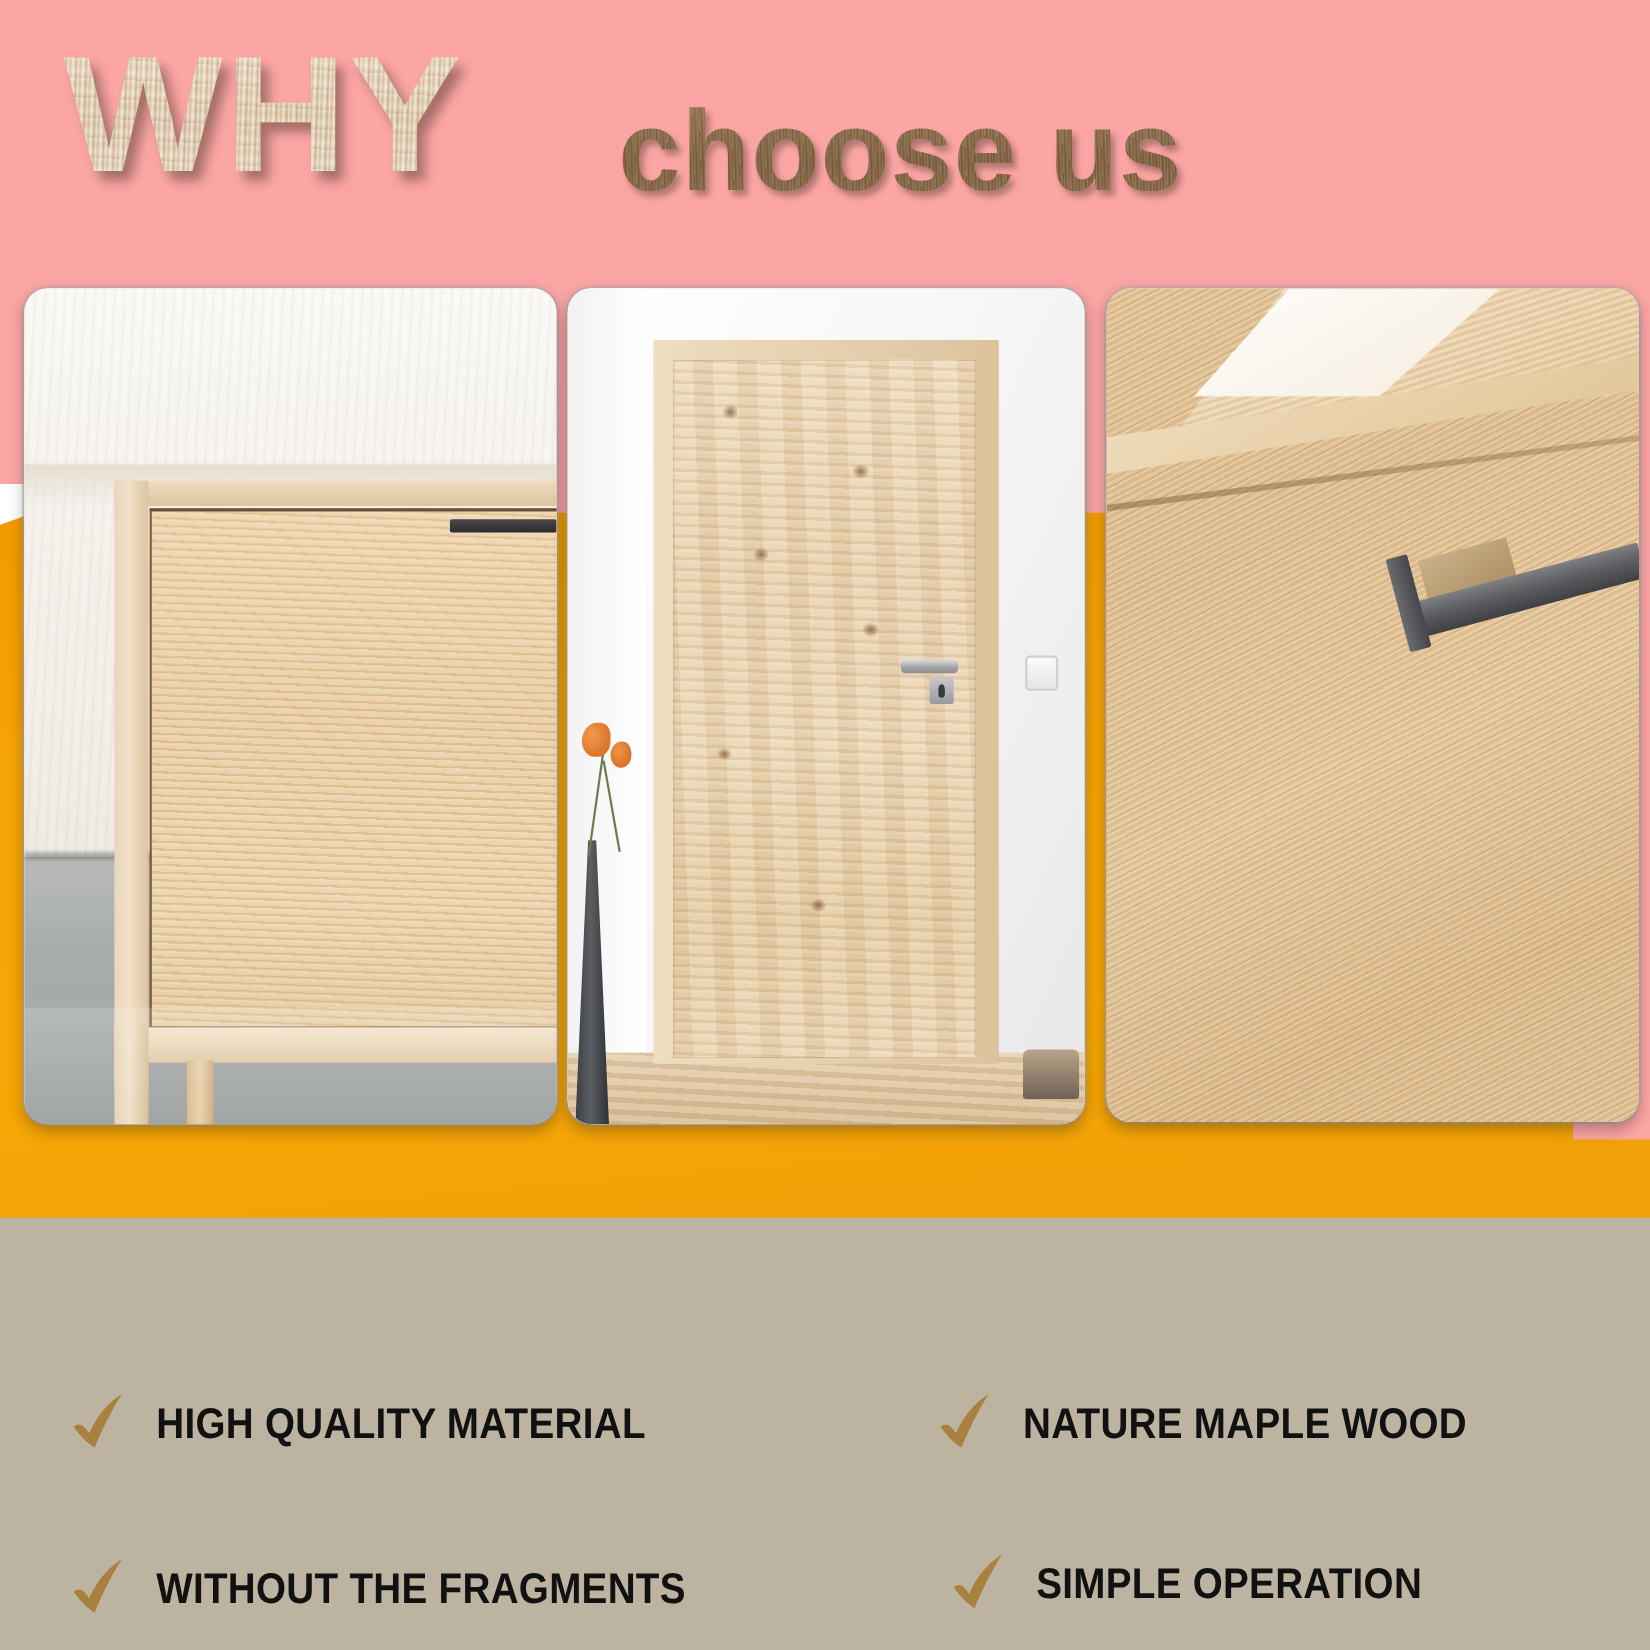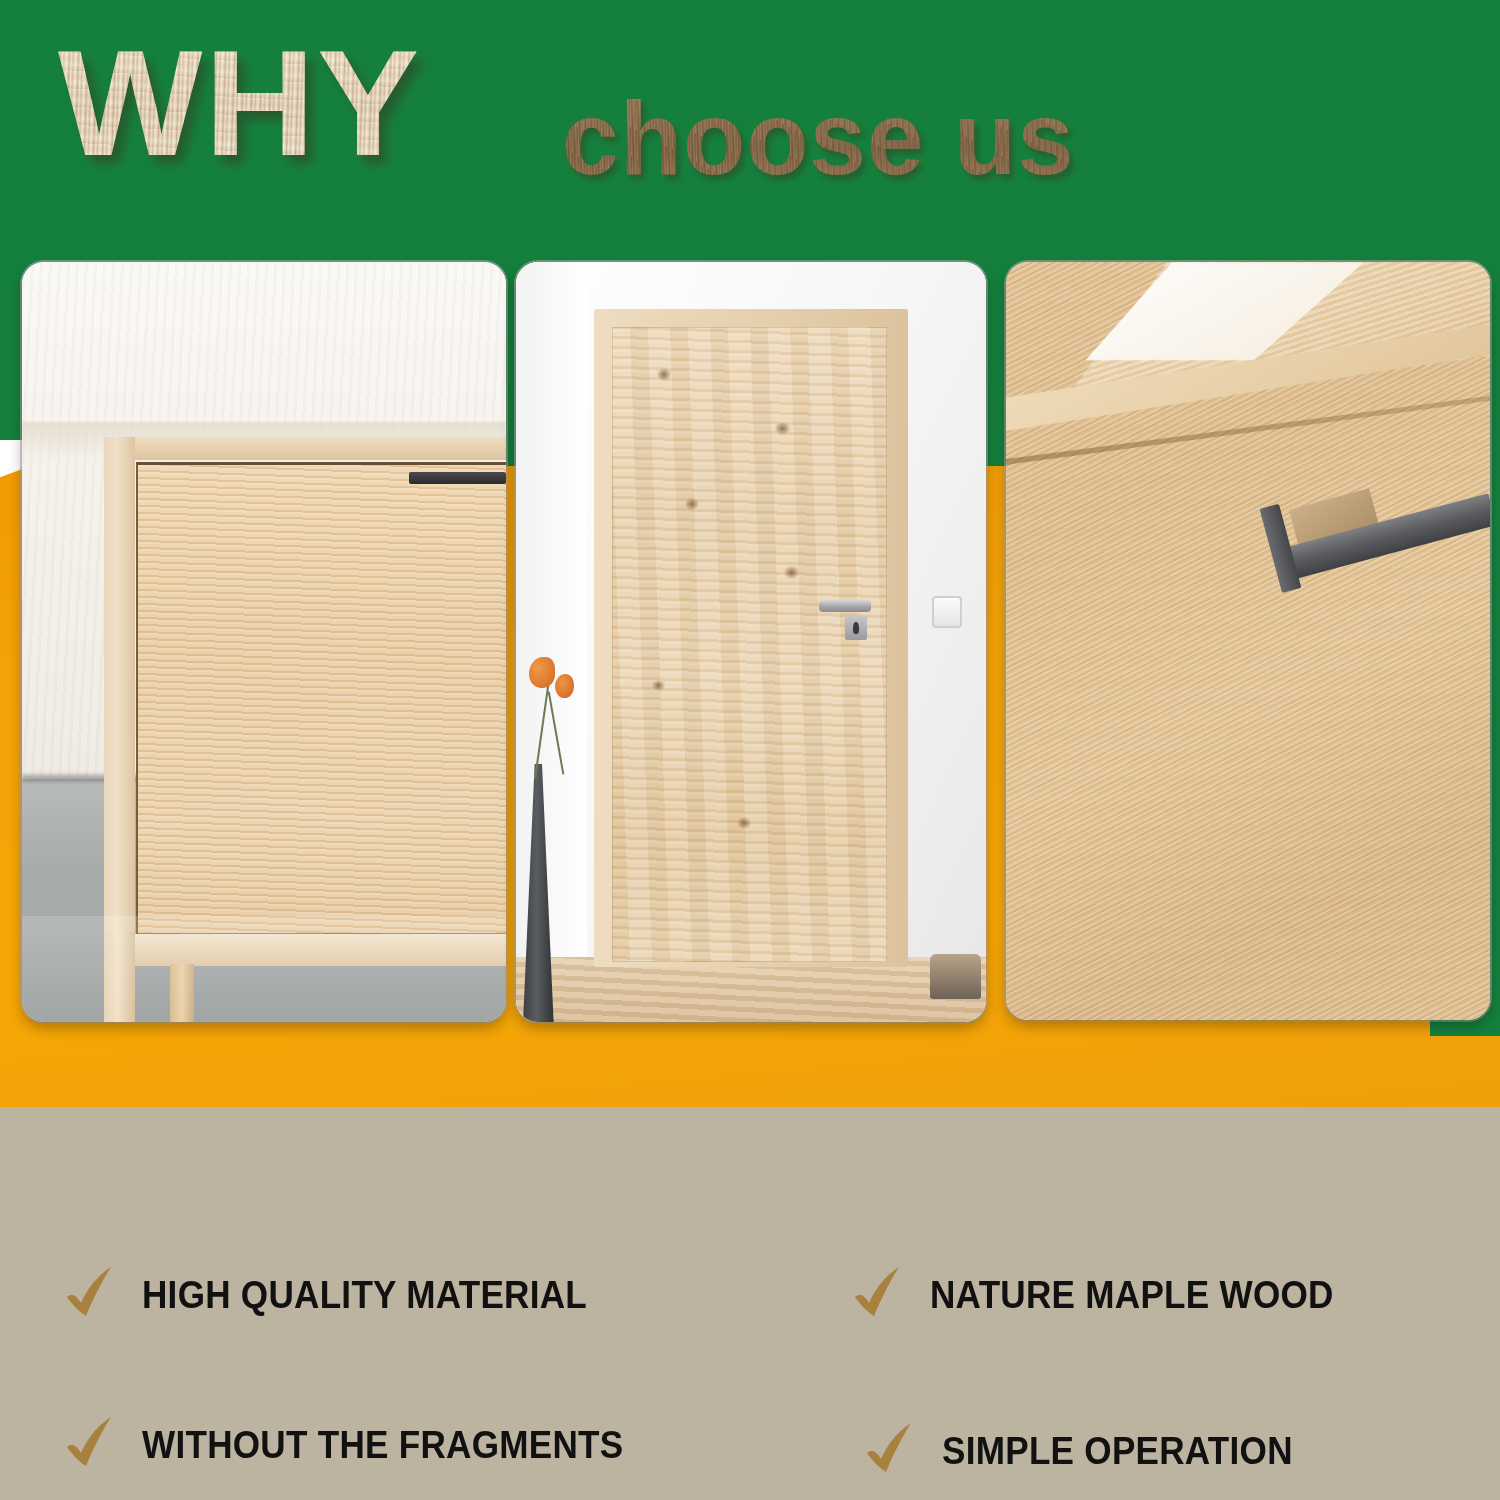--- a/index.html
+++ b/index.html
@@ -9,21 +9,21 @@
     background: #ffffff;
   }
   body {
     font-family: "Liberation Sans", sans-serif;
   }
   #page {
     position: relative;
     width: 1500px;
     height: 1500px;
     overflow: hidden;
-    background: #15803d;
+    background: #fca5a5;
   }
 
   
   .header {
     position: absolute;
     left: 0;
     top: 0;
     width: 1500px;
     height: 240px;
   }
@@ -331,21 +331,21 @@
   .feature {
     position: absolute;
     display: flex;
     align-items: center;
     gap: 18px;
     height: 64px;
   }
   .f-1 { left: 62px;  top: 108px; }
   .f-2 { left: 62px;  top: 258px; }
   .f-3 { left: 850px; top: 108px; }
-  .f-4 { left: 862px; top: 264px; }
+  .f-4 { left: 862px; top: 254px; }
 
   .check {
     width: 62px;
     height: 62px;
     flex: 0 0 62px;
     position: relative;
   }
   .check svg { display:block; width:62px; height:62px; }
 
   .feature-label {

